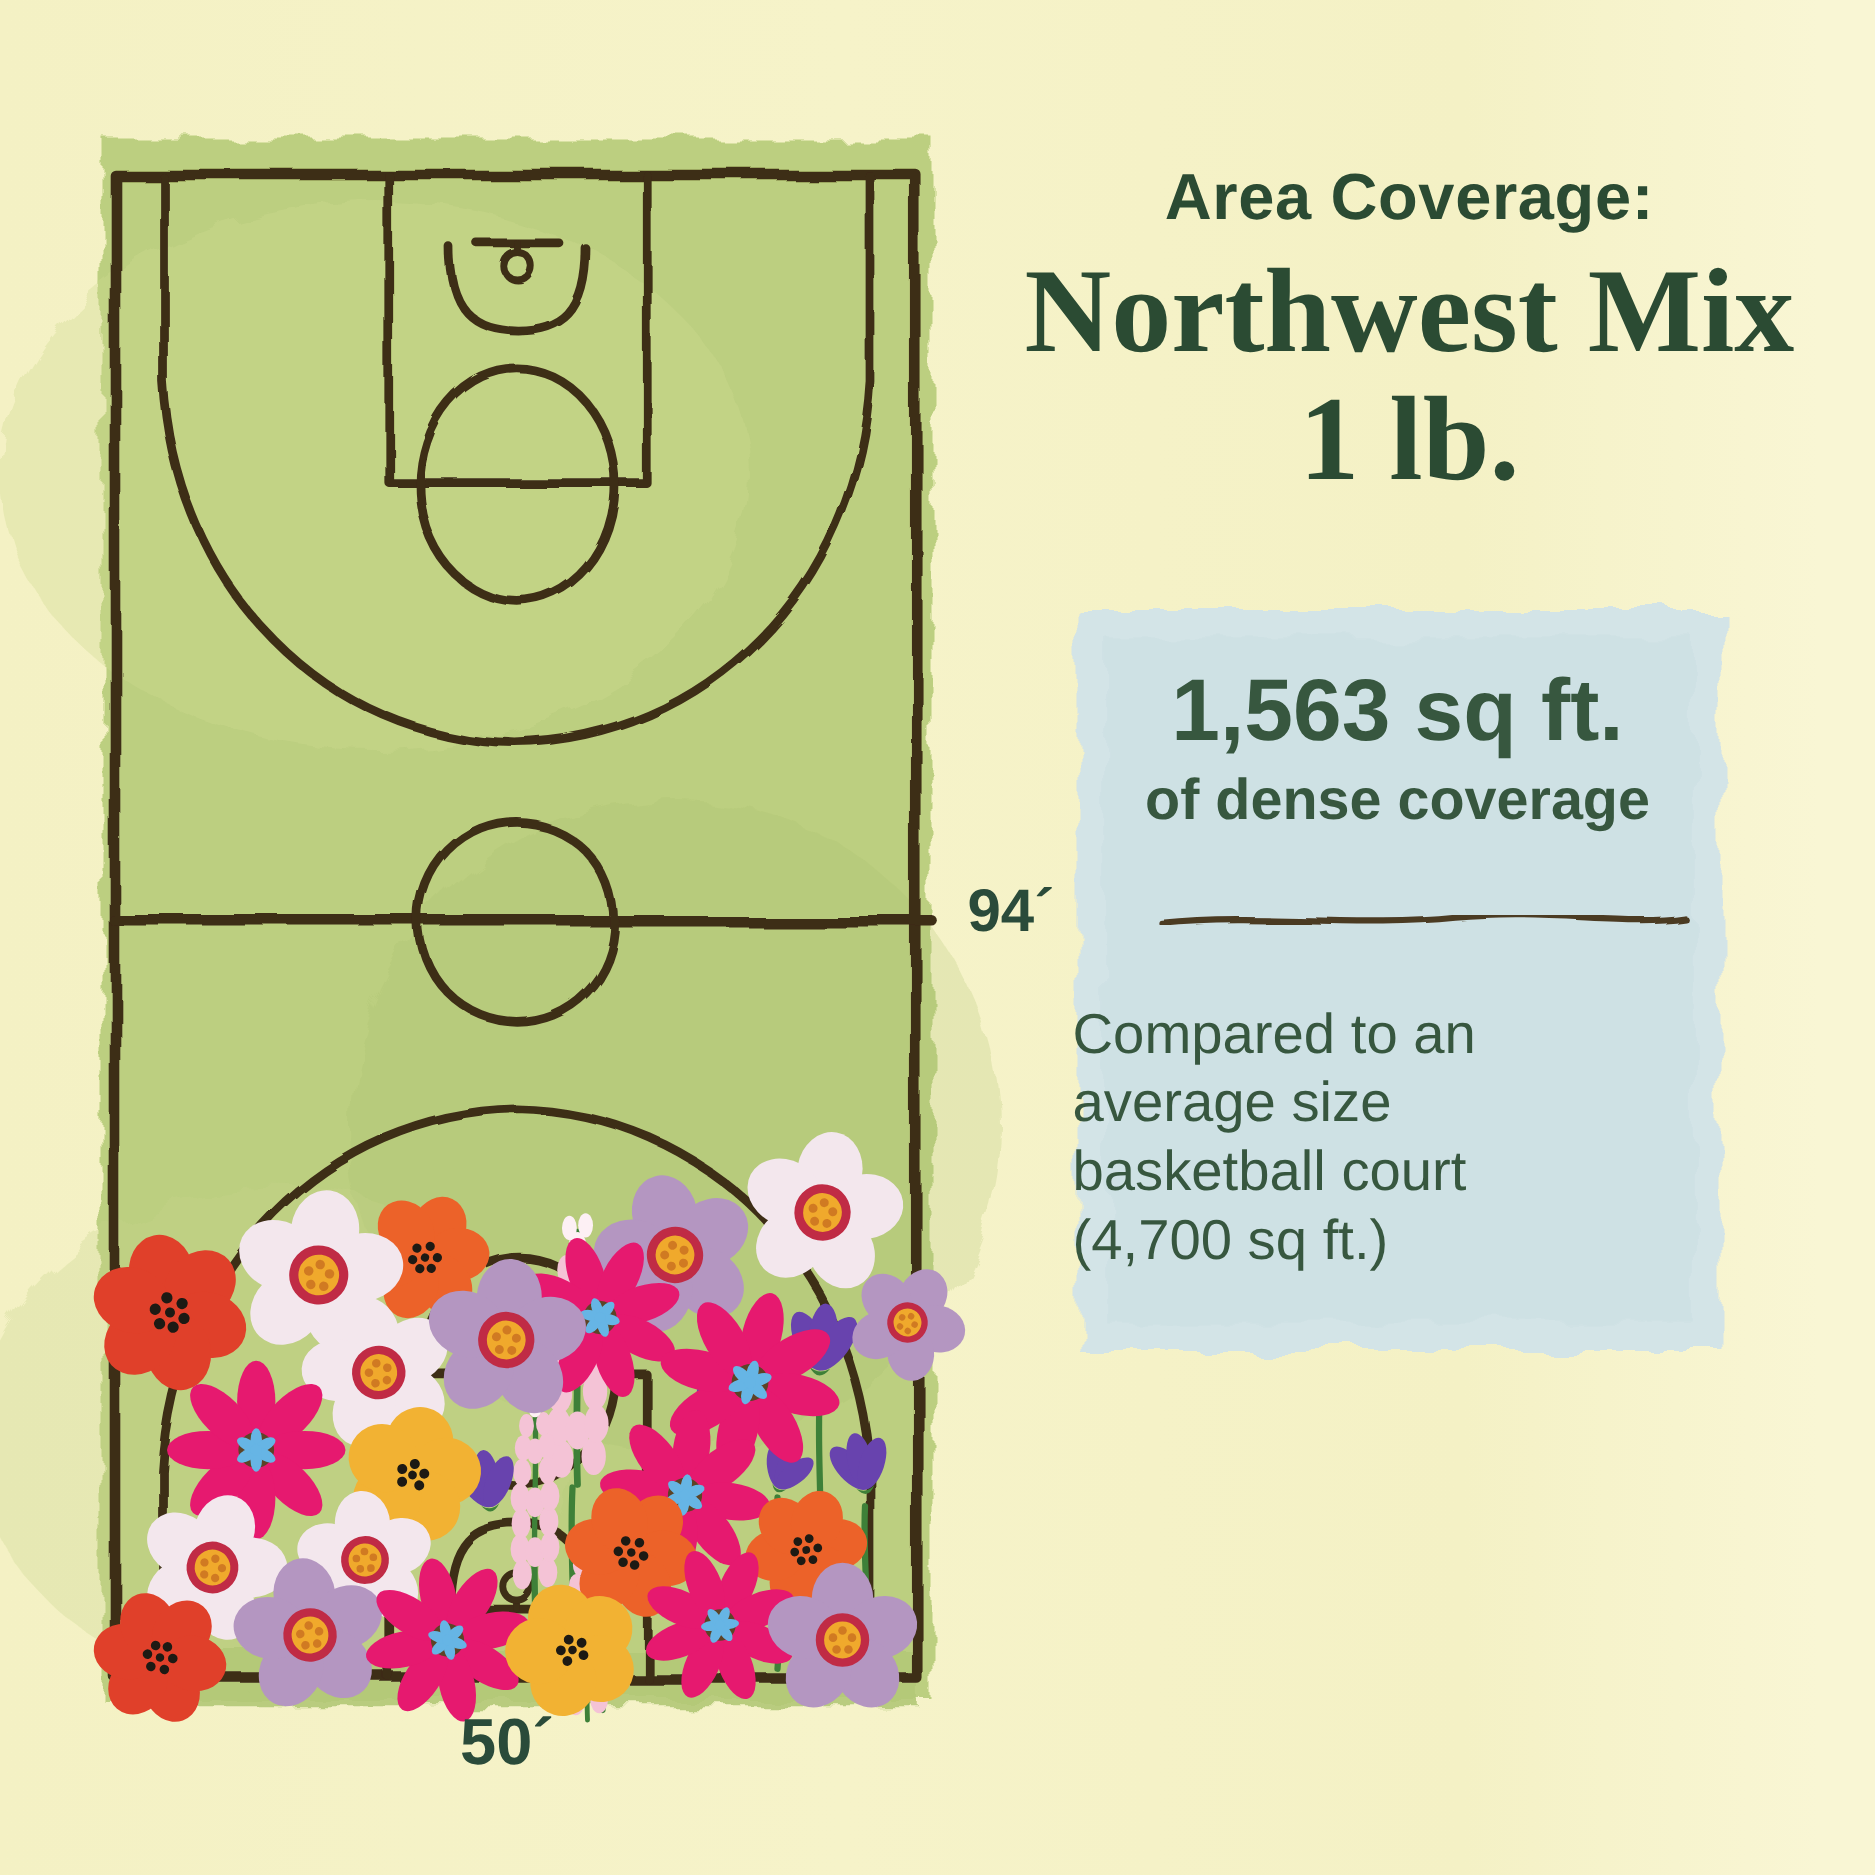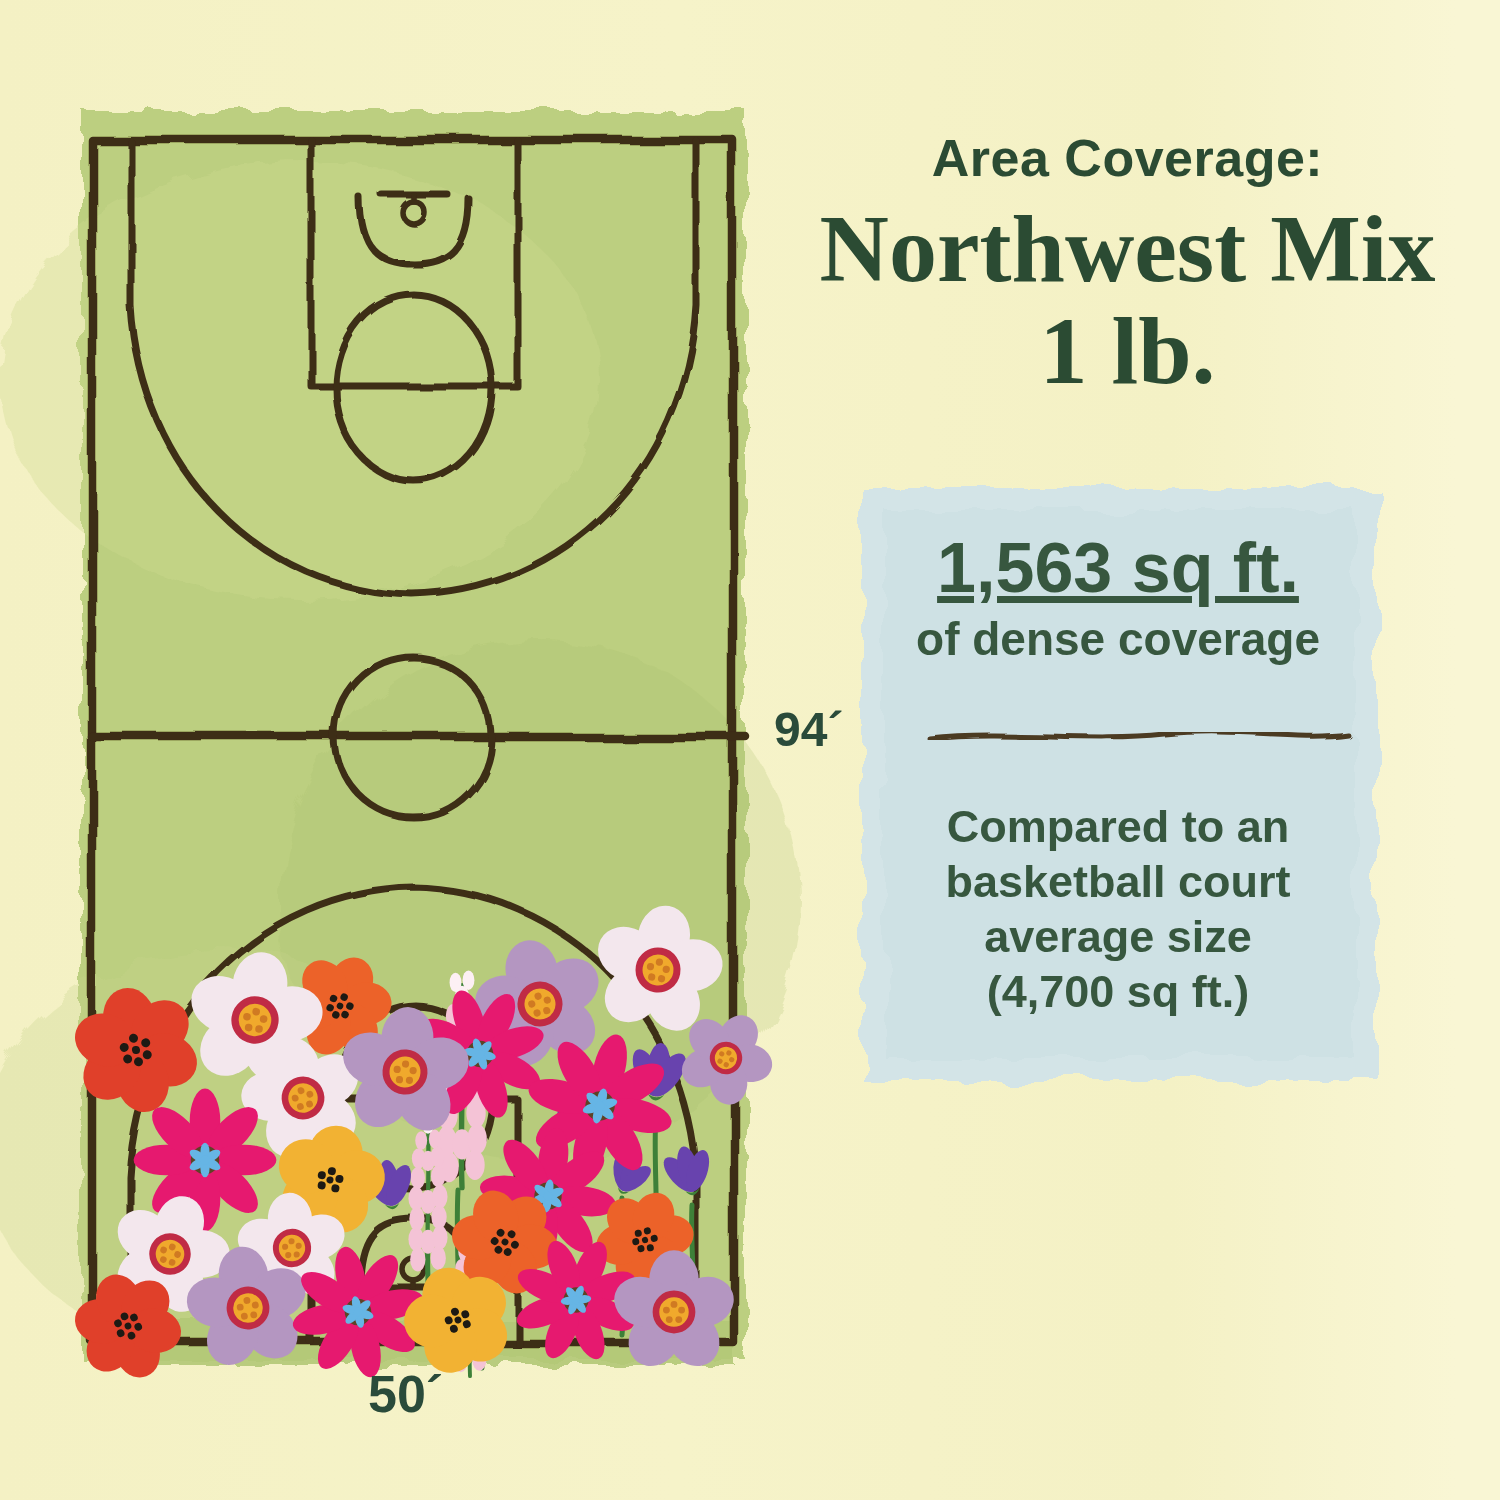--- a/index.html
+++ b/index.html
@@ -61,24 +61,24 @@
     font-family:"Liberation Sans",sans-serif;
   }
   .title{
     font-family:"Liberation Serif",serif;font-weight:700;
     font-size:96px;line-height:1.06;margin-top:10px;
   }
   .card-text{
     position:absolute;left:858px;top:532px;width:520px;
     text-align:center;color:var(--ink-green-soft);
   }
-  .big{font-size:70px;font-weight:700;line-height:1.05;text-decoration:underline;}
+  .big{font-size:70px;font-weight:700;line-height:1.05;}
   .sub{font-size:46px;font-weight:700;line-height:1.1;margin-top:8px;}
-  .cmp{position:absolute;left:858px;top:800px;width:520px;text-align:center;
-       color:var(--ink-green-soft);font-size:45px;font-weight:700;line-height:1.22;}
+  .cmp{position:absolute;left:858px;top:800px;width:520px;
+       color:var(--ink-green-soft);font-size:45px;font-weight:400;line-height:1.22;}
   .dim-label{
     position:absolute;color:#2a4b3a;font-weight:700;
     font-family:"Liberation Sans",sans-serif;
   }
   .dim-94{left:750px;top:702px;font-size:48px;margin-left:24px;}
   .dim-50{left:368px;top:1364px;font-size:52px;}
 </style>
 </head>
 <body>
 
@@ -310,18 +310,18 @@
       <div>1 lb.</div>
     </div>
   </div>
 
   <div class="card-text">
     <div class="big">1,563 sq ft.</div>
     <div class="sub">of dense coverage</div>
   </div>
   <div class="cmp">
     <div>Compared to an</div>
+    <div>average size</div>
     <div>basketball court</div>
-    <div>average size</div>
     <div>(4,700 sq ft.)</div>
   </div>
 
 </div>
 
 </body></html>

